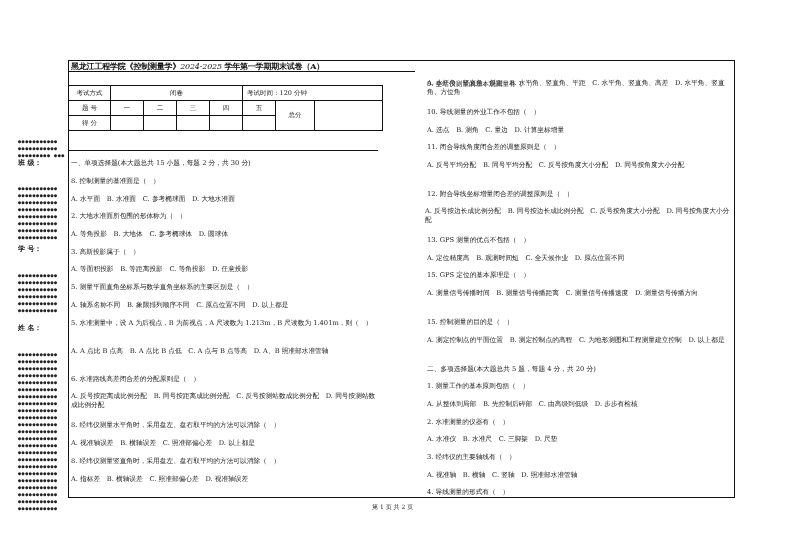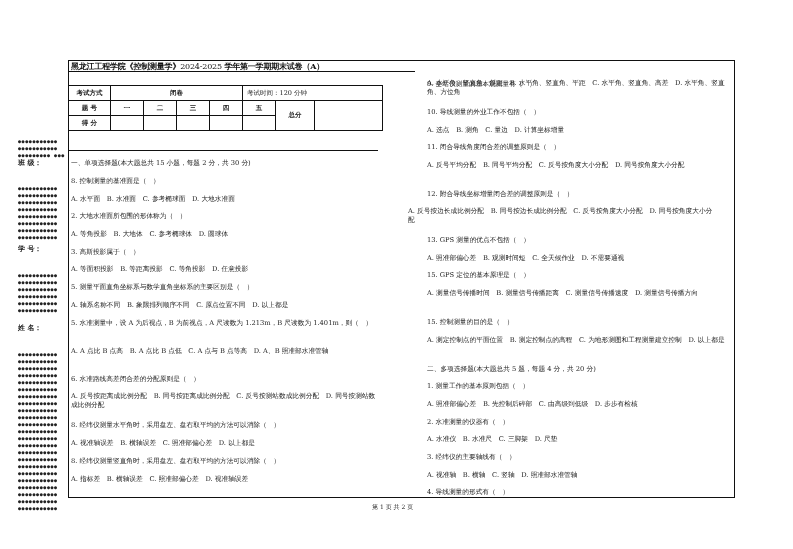--- a/index.html
+++ b/index.html
@@ -6,25 +6,25 @@
   body { width:793px; height:549px; position:relative; overflow:hidden;
          font-family:"DejaVu Serif","Liberation Serif",serif; color:#1a1a1a; }
   .binding { position:absolute; left:8px; top:0; width:60px; height:549px; }
   .dots { position:absolute; left:10px; font-size:5px; letter-spacing:0.6px; color:#222;
           font-family:"DejaVu Sans Mono",monospace; line-height:1; white-space:nowrap; }
   .bind-label { position:absolute; left:10px; font-size:7px; color:#222; font-weight:bold; }
   .frame { position:absolute; left:68px; top:60px; width:667px; height:438px;
            border:1.3px solid #111; box-sizing:border-box; }
   .title { position:absolute; left:71px; top:61px; font-size:8px; font-weight:bold; color:#111;
            white-space:nowrap; letter-spacing:-0.2px; }
-  .title .yr { font-weight:normal; }
+  .title .yr { font-weight:normal;font-style:italic; }
   .title-rule { position:absolute; left:68px; top:71px; width:347px; height:0; border-top:1px solid #111; }
   .score { position:absolute; left:68px; top:85px; border-collapse:collapse; font-size:6.5px; }
   .score td { border:1px solid #111; height:15px; text-align:center; padding:0; box-sizing:border-box; }
-  .score .lbl { font-weight:bold; }
+  .score .lbl { font-weight:normal; }
   .hr { position:absolute; left:68px; top:150px; width:310px; border-top:1px solid #111; }
   .col { position:absolute; font-size:6.7px; line-height:8.6px; color:#222; }
   .col p { margin:0; position:absolute; white-space:normal; }
   .footer { position:absolute; left:372px; top:503px; font-size:6px; color:#222; white-space:nowrap; }
 </style>
 </head>
 <body>
 
 <div class="binding">
   <div class="dots" style="top:139px">●●●●●●●●●●●</div>
@@ -143,35 +143,35 @@
   <p style="left:427px;top:80px;width:305px">9. 全站仪测量的基本观测量有（　）</p>
   <p style="left:427px;top:79px;width:305px">A. 水平角、竖直角、斜距　B. 水平角、竖直角、平距　C. 水平角、竖直角、高差　D. 水平角、竖直角、方位角</p>
 
   <p style="left:427px;top:108px;width:305px">10. 导线测量的外业工作不包括（　）</p>
   <p style="left:427px;top:126px;width:305px">A. 选点　B. 测角　C. 量边　D. 计算坐标增量</p>
 
   <p style="left:427px;top:143px;width:305px">11. 闭合导线角度闭合差的调整原则是（　）</p>
   <p style="left:427px;top:161px;width:305px">A. 反号平均分配　B. 同号平均分配　C. 反号按角度大小分配　D. 同号按角度大小分配</p>
 
   <p style="left:427px;top:190px;width:305px">12. 附合导线坐标增量闭合差的调整原则是（　）</p>
-  <p style="left:408px;top:207px;width:305px">A. 反号按边长成比例分配　B. 同号按边长成比例分配　C. 反号按角度大小分配　D. 同号按角度大小分配</p>
+  <p style="left:425px;top:207px;width:305px">A. 反号按边长成比例分配　B. 同号按边长成比例分配　C. 反号按角度大小分配　D. 同号按角度大小分配</p>
 
   <p style="left:427px;top:236px;width:305px">13. GPS 测量的优点不包括（　）</p>
-  <p style="left:427px;top:254px;width:305px">A. 照准部偏心差　B. 观测时间短　C. 全天候作业　D. 不需要通视</p>
+  <p style="left:427px;top:254px;width:305px">A. 定位精度高　B. 观测时间短　C. 全天候作业　D. 原点位置不同</p>
 
   <p style="left:427px;top:271px;width:305px">15. GPS 定位的基本原理是（　）</p>
   <p style="left:427px;top:289px;width:305px">A. 测量信号传播时间　B. 测量信号传播距离　C. 测量信号传播速度　D. 测量信号传播方向</p>
 
   <p style="left:427px;top:318px;width:305px">15. 控制测量的目的是（　）</p>
   <p style="left:427px;top:336px;width:305px">A. 测定控制点的平面位置　B. 测定控制点的高程　C. 为地形测图和工程测量建立控制　D. 以上都是</p>
 
   <p style="left:427px;top:365px;width:305px">二、多项选择题(本大题总共 5 题，每题 4 分，共 20 分)</p>
 
   <p style="left:427px;top:382px;width:305px">1. 测量工作的基本原则包括（　）</p>
-  <p style="left:427px;top:400px;width:305px">A. 照准部偏心差　B. 先控制后碎部　C. 由高级到低级　D. 步步有检核</p>
+  <p style="left:427px;top:400px;width:305px">A. 从整体到局部　B. 先控制后碎部　C. 由高级到低级　D. 步步有检核</p>
 
   <p style="left:427px;top:418px;width:305px">2. 水准测量的仪器有（　）</p>
   <p style="left:427px;top:435px;width:305px">A. 水准仪　B. 水准尺　C. 三脚架　D. 尺垫</p>
 
   <p style="left:427px;top:453px;width:305px">3. 经纬仪的主要轴线有（　）</p>
   <p style="left:427px;top:471px;width:305px">A. 视准轴　B. 横轴　C. 竖轴　D. 照准部水准管轴</p>
 
   <p style="left:427px;top:488px;width:305px">4. 导线测量的形式有（　）</p>
 </div>
 

